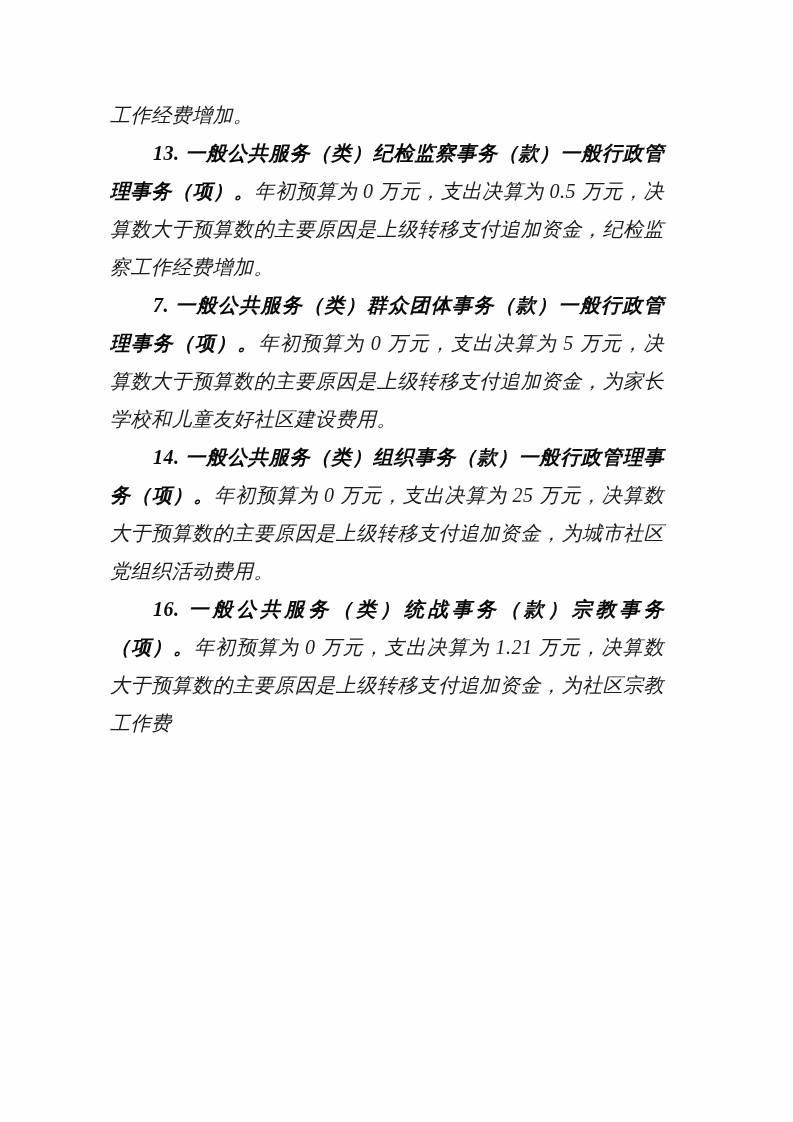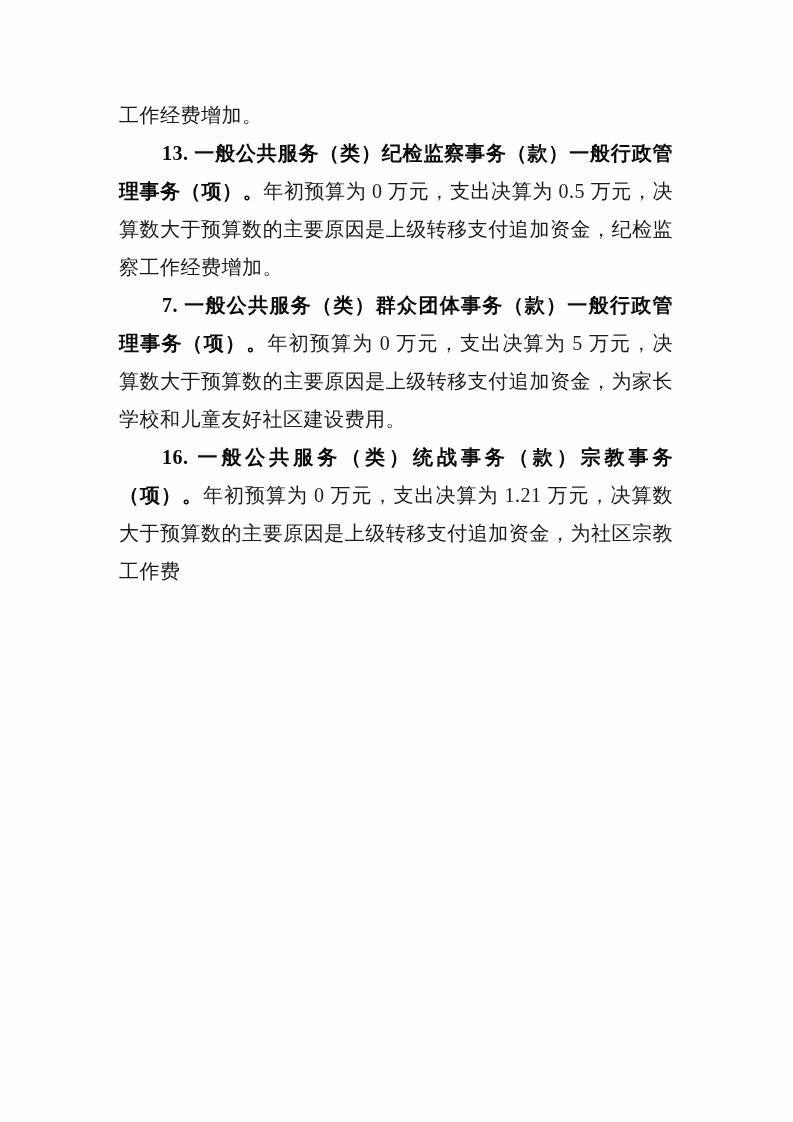--- a/index.html
+++ b/index.html
@@ -11,23 +11,24 @@
   .page {
     position: relative;
     width: 793px;
     height: 1122px;
     background: #fefefe;
     overflow: hidden;
     font-family: "Liberation Serif", serif;
   }
   .content {
     position: absolute;
-    left: 119px;
+    left: 110px;
     top: 96px;
     width: 554px;
+    font-style: italic;
   }
   .para {
     margin: 0;
     font-size: 20px;
     line-height: 38px;
     color: #1b1b1b;
     text-align: justify;
     text-indent: 43px;
     letter-spacing: 0.5px;
   }
@@ -55,19 +56,20 @@
 <div class="page">
   <div class="content">
 
     <p class="para continuation"><span>工作经费增加。</span></p>
 
     <p class="para"><span class="heading">13. 一般公共服务（类）纪检监察事务（款）一般行政管理事务（项）。</span><span>年初预算为 0 万元，支出决算为 0.5 万元，决算数大于预算数的主要原因是上级转移支付追加资金，纪检监察工作经费增加。</span></p>
 
     <p class="para"><span class="heading">7. 一般公共服务（类）群众团体事务（款）一般行政管理事务（项）。</span><span>年初预算为 0 万元，支出决算为 5 万元，决算数大于预算数的主要原因是上级转移支付追加资金，为家长学校和儿童友好社区建设费用。</span></p>
 
 
+    <p class="para"><span class="heading">14. 一般公共服务（类）组织事务（款）一般行政管理事务（项）。</span><span>年初预算为 0 万元，支出决算为 25 万元，决算数大于预算数的主要原因是上级转移支付追加资金，为城市社区党组织活动费用。</span></p>
 
 
     <p class="para"><span class="heading">16. 一般公共服务（类）统战事务（款）宗教事务（项）。</span><span>年初预算为 0 万元，支出决算为 1.21 万元，决算数大于预算数的主要原因是上级转移支付追加资金，为社区宗教工作费</span></p>
 
   </div>
 
 </div>
 
 </body></html>

